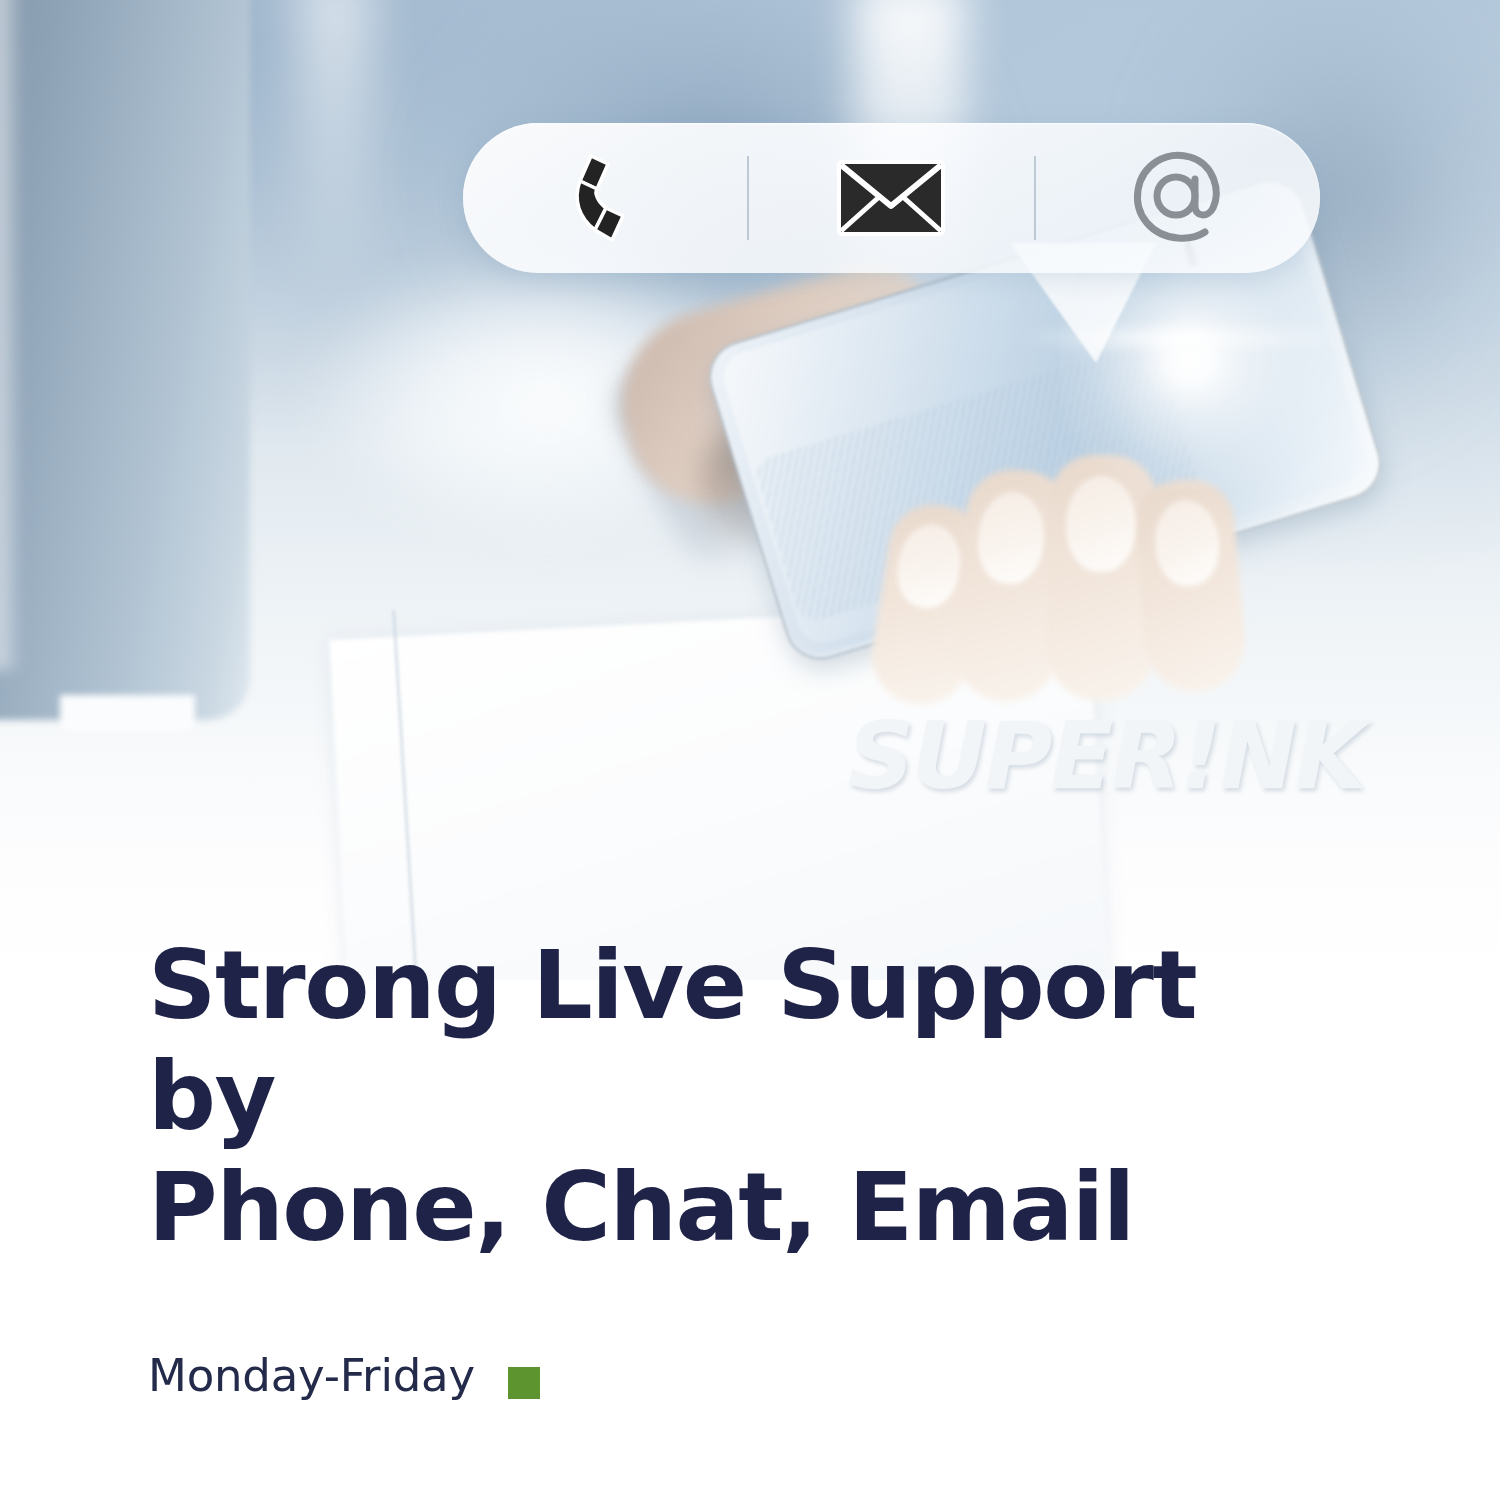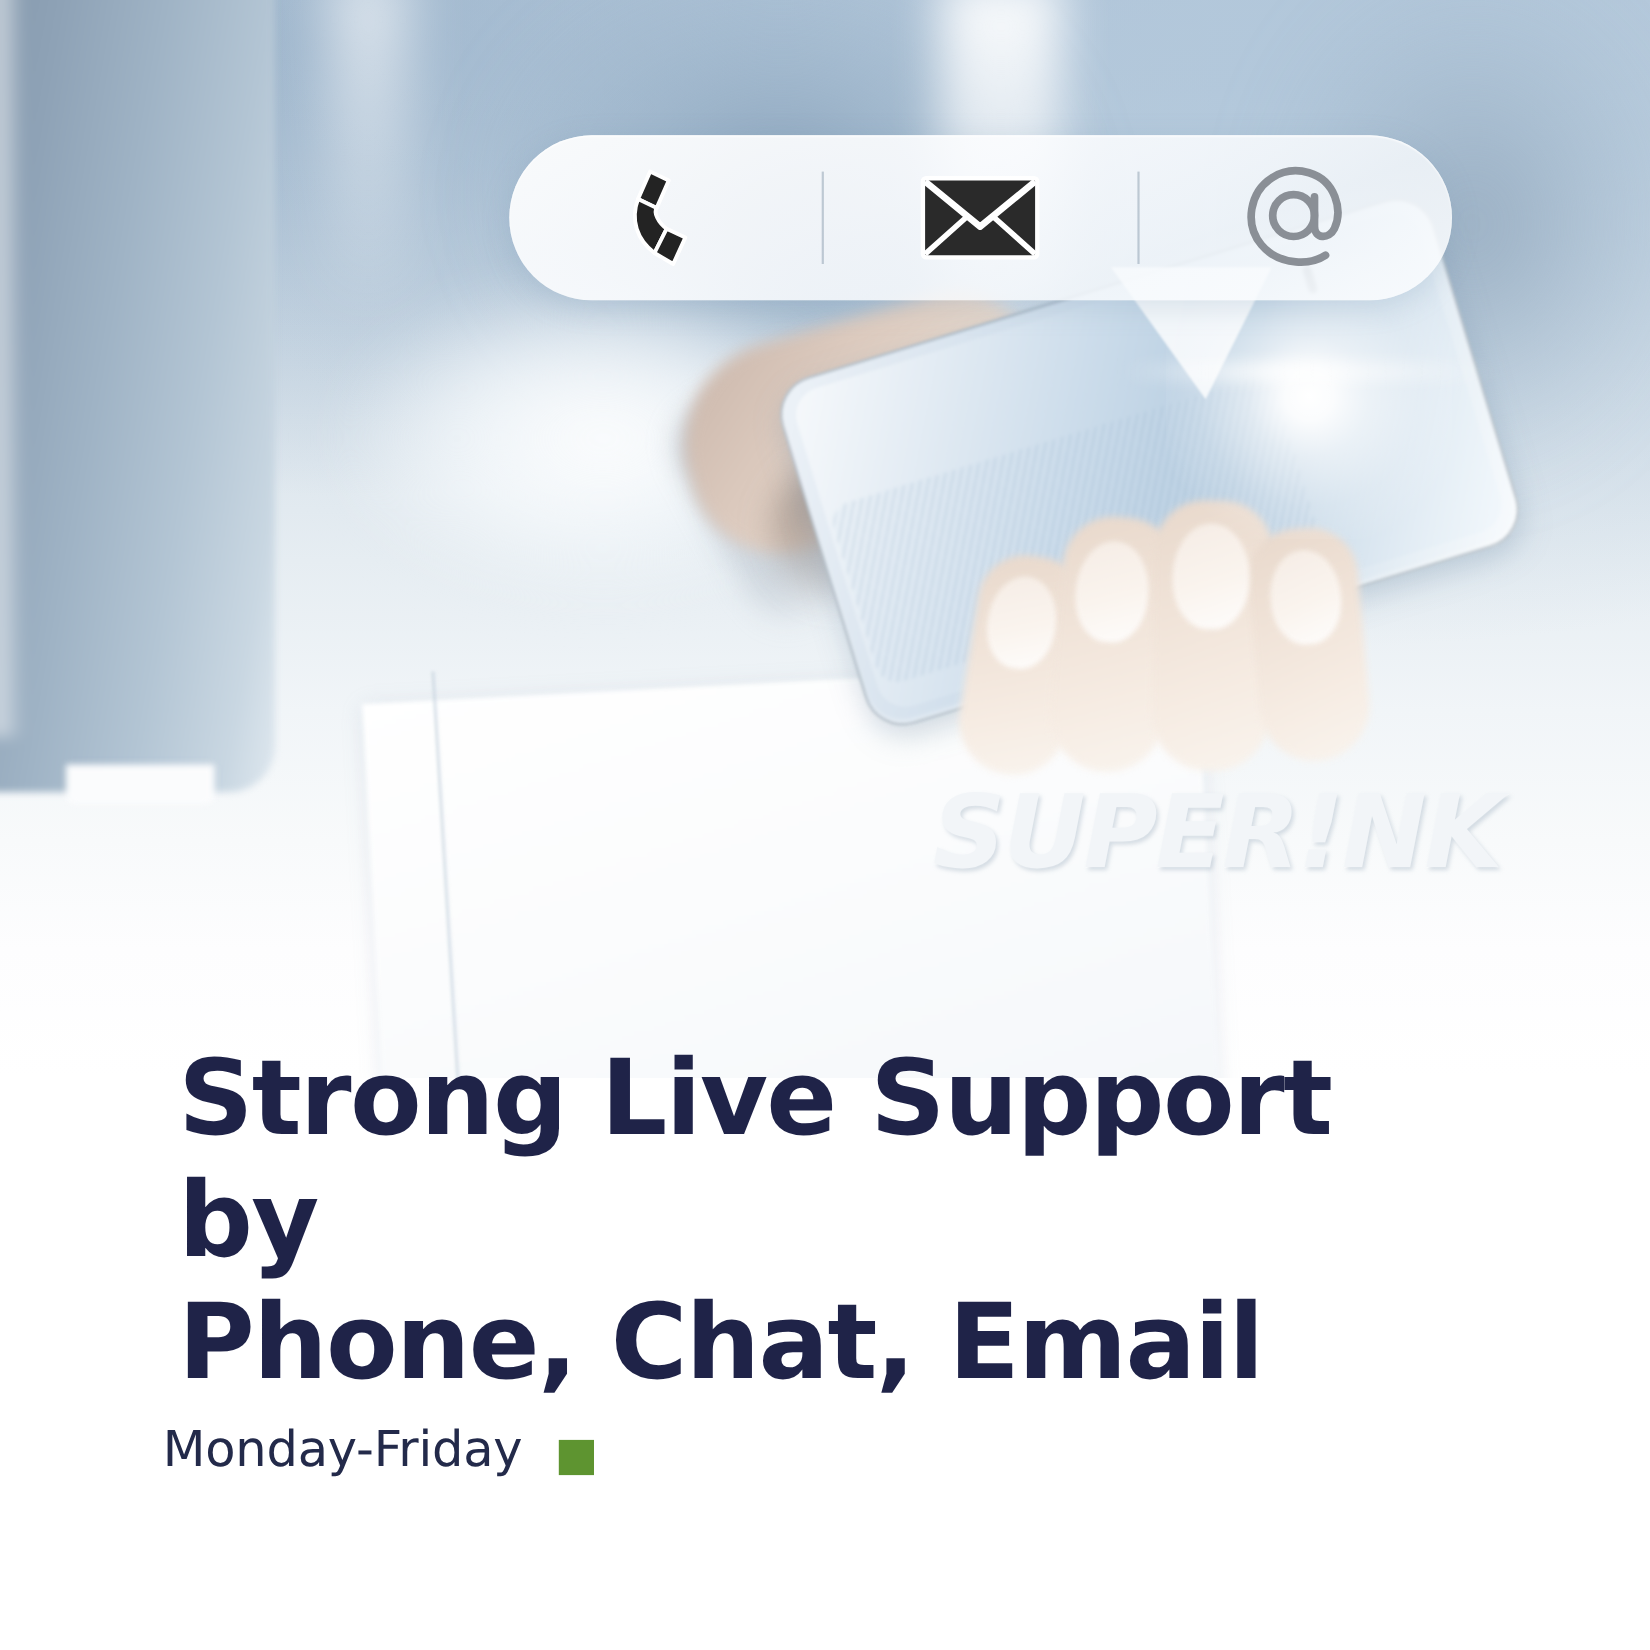--- a/index.html
+++ b/index.html
@@ -432,30 +432,31 @@
   }
 
   
   .content {
     position: absolute;
     left: 148px;
     top: 930px;
     width: 1200px;
   }
   .headline {
-    margin: 14px;
+    margin: 0;
     font-family: "DejaVu Sans", sans-serif;
     font-weight: 700;
     font-size: 95px;
     line-height: 1.17;
     letter-spacing: -1.5px;
     color: #1f2348;
     white-space: pre-line;
   }
   .subrow {
+    margin-top: 86px;
     display: flex;
     align-items: center;
   }
   .subtitle {
     font-family: "DejaVu Sans", sans-serif;
     font-weight: 400;
     font-size: 45px;
     letter-spacing: -0.2px;
     color: #232a4a;
   }

